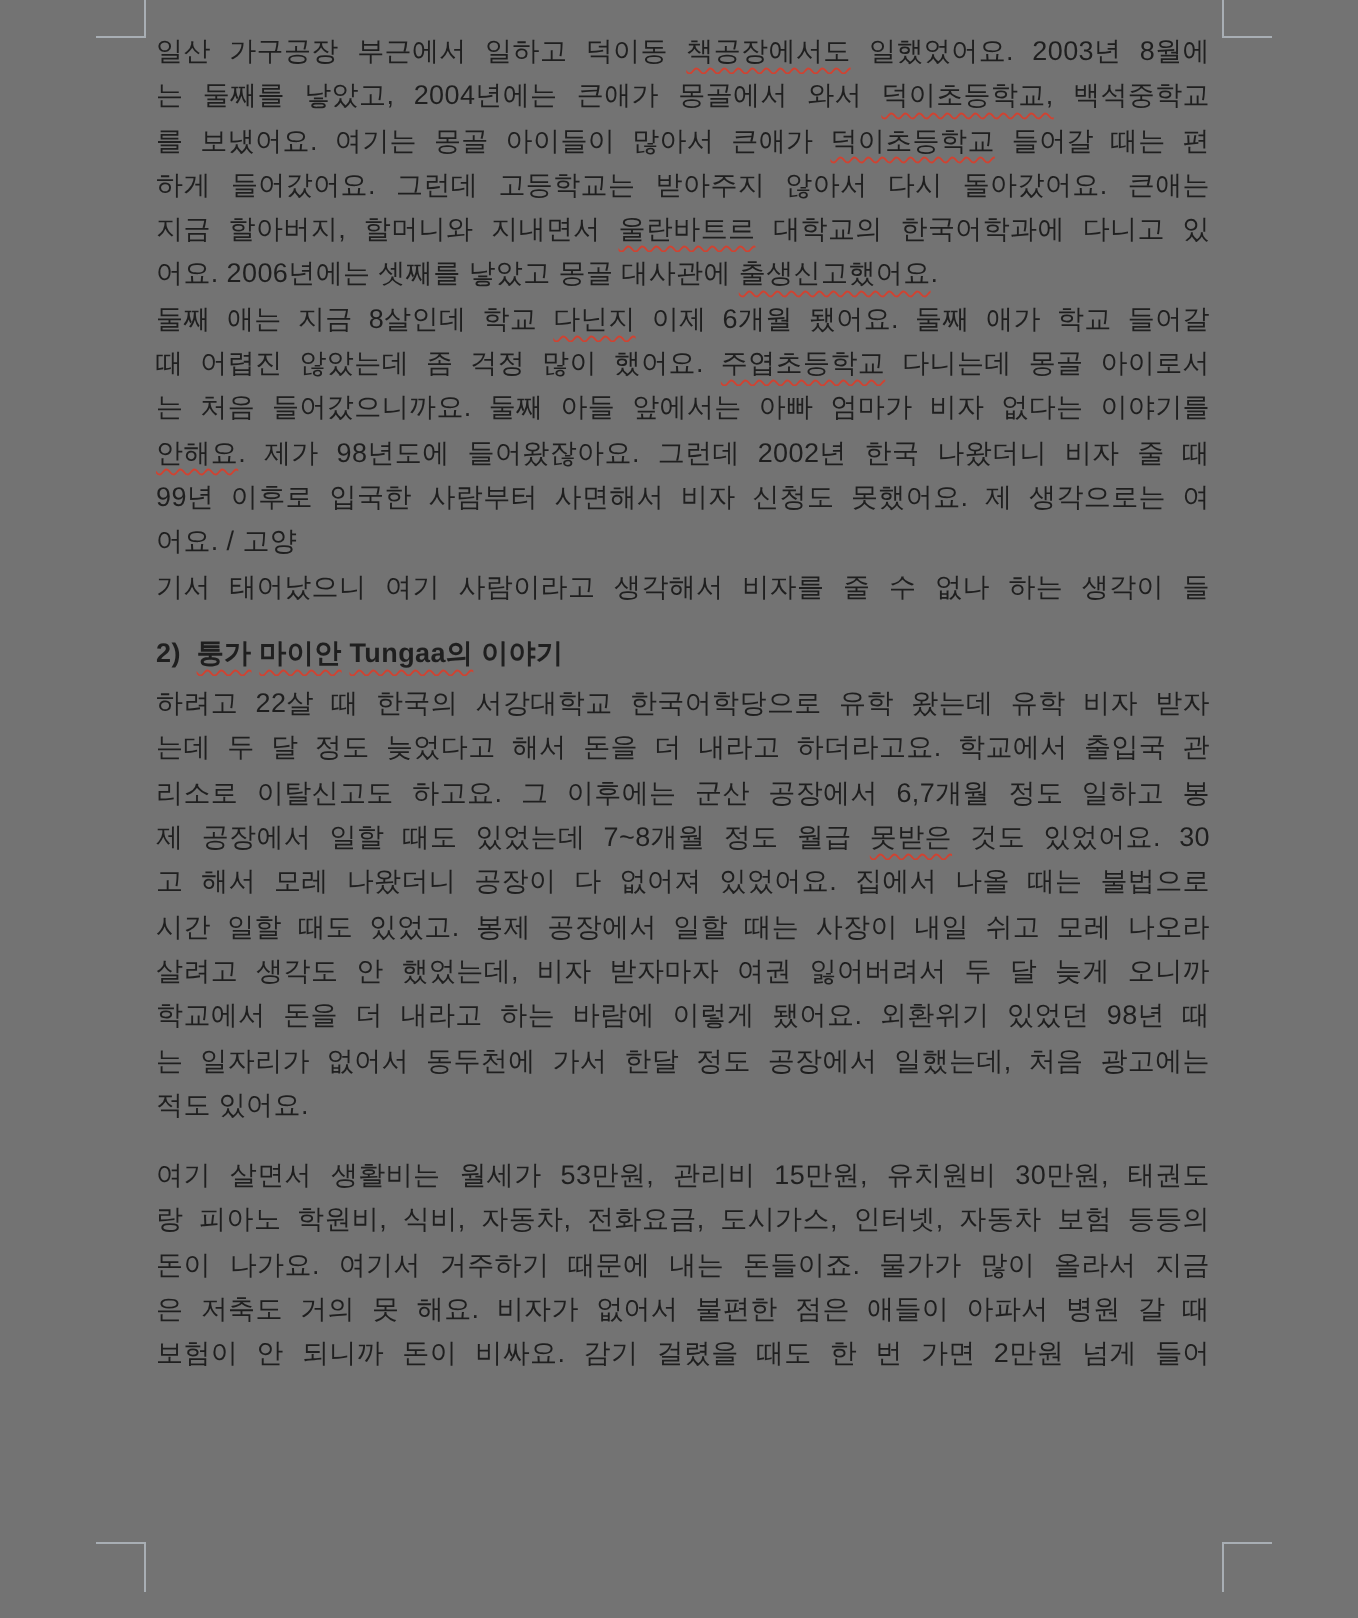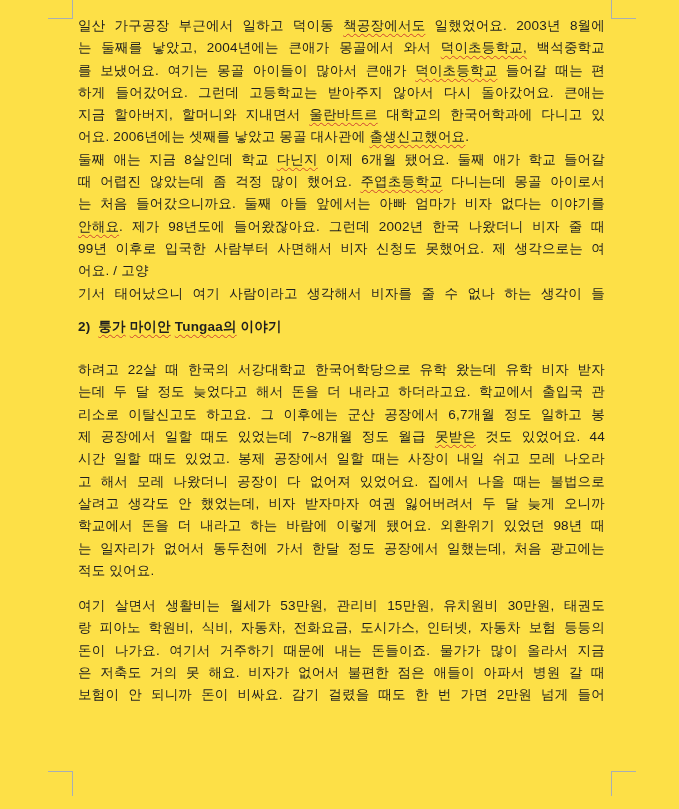--- a/index.html
+++ b/index.html
@@ -4,21 +4,21 @@
 <style>
   html, body {
     margin: 0;
     padding: 0;
     background: #ffffff;
   }
   .page {
     position: relative;
     width: 679px;
     height: 809px;
-    background: #fde047;
+    background: #737373;
     overflow: hidden;
     font-family: "Liberation Sans", sans-serif;
   }
   .text-area {
     position: absolute;
     left: 78px;
     top: 15px;
     width: 527px;
     color: #1f1f1f;
     font-size: 13.5px;
@@ -29,21 +29,21 @@
     height: 22.3px;
     line-height: 22.3px;
     text-align: justify;
     text-align-last: justify;
     overflow: hidden;
   }
   .line.end { text-align-last: left; }
   .block.heading {
     font-weight: bold;
     margin-top: 11px;
-    margin-bottom: 21px;
+    margin-bottom: 3px;
   }
   .block.para-d { margin-top: 13px; }
   .misspelled {
     text-decoration: underline;
     text-decoration-style: wavy;
     text-decoration-color: #cf4332;
     text-decoration-thickness: 1px;
     text-underline-offset: 3px;
     text-decoration-skip-ink: none;
   }
@@ -84,23 +84,23 @@
         <div class="line end"><span>어요. / 고양</span></div>
         <div class="line"><span>기서 태어났으니 여기 사람이라고 생각해서 비자를 줄 수 없나 하는 생각이 들</span></div>
       </div>
       <div class="block heading">
         <div class="line end"><span>2)&nbsp;&nbsp;</span><span class="misspelled">퉁가</span><span> </span><span class="misspelled">마이안</span><span> </span><span class="misspelled">Tungaa의</span><span> 이야기</span></div>
       </div>
       <div class="block paragraph">
         <div class="line"><span>하려고 22살 때 한국의 서강대학교 한국어학당으로 유학 왔는데 유학 비자 받자</span></div>
         <div class="line"><span>는데 두 달 정도 늦었다고 해서 돈을 더 내라고 하더라고요. 학교에서 출입국 관</span></div>
         <div class="line"><span>리소로 이탈신고도 하고요. 그 이후에는 군산 공장에서 6,7개월 정도 일하고 봉</span></div>
-        <div class="line"><span>제 공장에서 일할 때도 있었는데 7~8개월 정도 월급 </span><span class="misspelled">못받은</span><span> 것도 있었어요. 44</span></div>
+        <div class="line"><span>제 공장에서 일할 때도 있었는데 7~8개월 정도 월급 </span><span class="misspelled">못받은</span><span> 것도 있었어요. 30</span></div>
+        <div class="line"><span>고 해서 모레 나왔더니 공장이 다 없어져 있었어요. 집에서 나올 때는 불법으로</span></div>
         <div class="line"><span>시간 일할 때도 있었고. 봉제 공장에서 일할 때는 사장이 내일 쉬고 모레 나오라</span></div>
-        <div class="line"><span>고 해서 모레 나왔더니 공장이 다 없어져 있었어요. 집에서 나올 때는 불법으로</span></div>
         <div class="line"><span>살려고 생각도 안 했었는데, 비자 받자마자 여권 잃어버려서 두 달 늦게 오니까</span></div>
         <div class="line"><span>학교에서 돈을 더 내라고 하는 바람에 이렇게 됐어요. 외환위기 있었던 98년 때</span></div>
         <div class="line"><span>는 일자리가 없어서 동두천에 가서 한달 정도 공장에서 일했는데, 처음 광고에는</span></div>
         <div class="line end"><span>적도 있어요.</span></div>
       </div>
       <div class="block paragraph para-d">
         <div class="line"><span>여기 살면서 생활비는 월세가 53만원, 관리비 15만원, 유치원비 30만원, 태권도</span></div>
         <div class="line"><span>랑 피아노 학원비, 식비, 자동차, 전화요금, 도시가스, 인터넷, 자동차 보험 등등의</span></div>
         <div class="line"><span>돈이 나가요. 여기서 거주하기 때문에 내는 돈들이죠. 물가가 많이 올라서 지금</span></div>
         <div class="line"><span>은 저축도 거의 못 해요. 비자가 없어서 불편한 점은 애들이 아파서 병원 갈 때</span></div>

